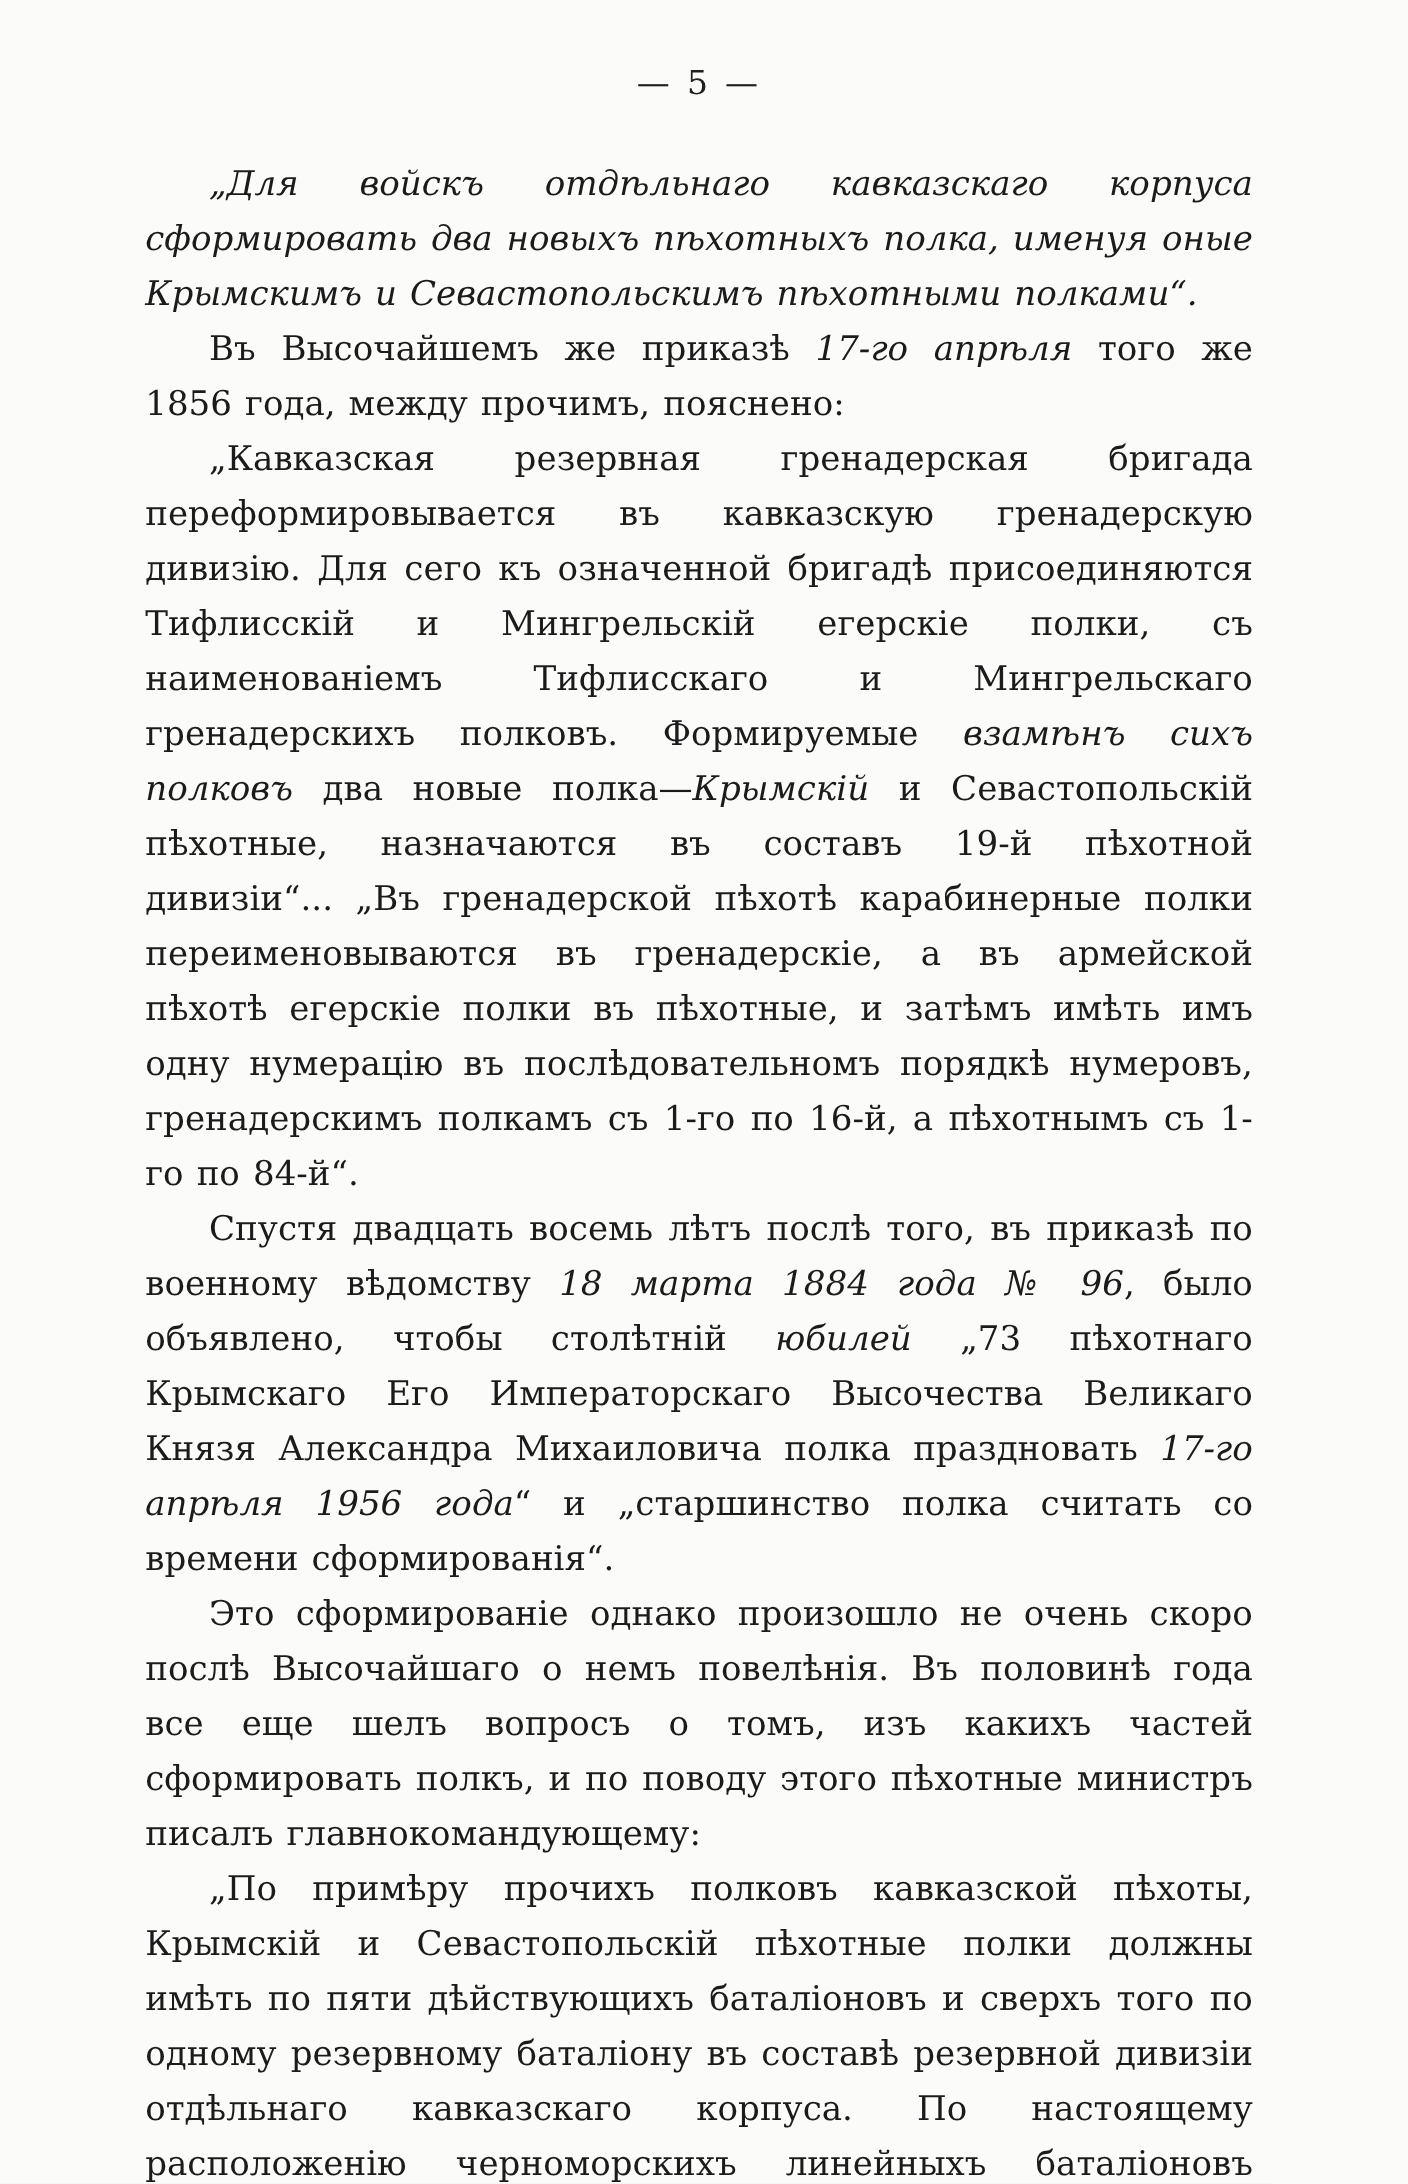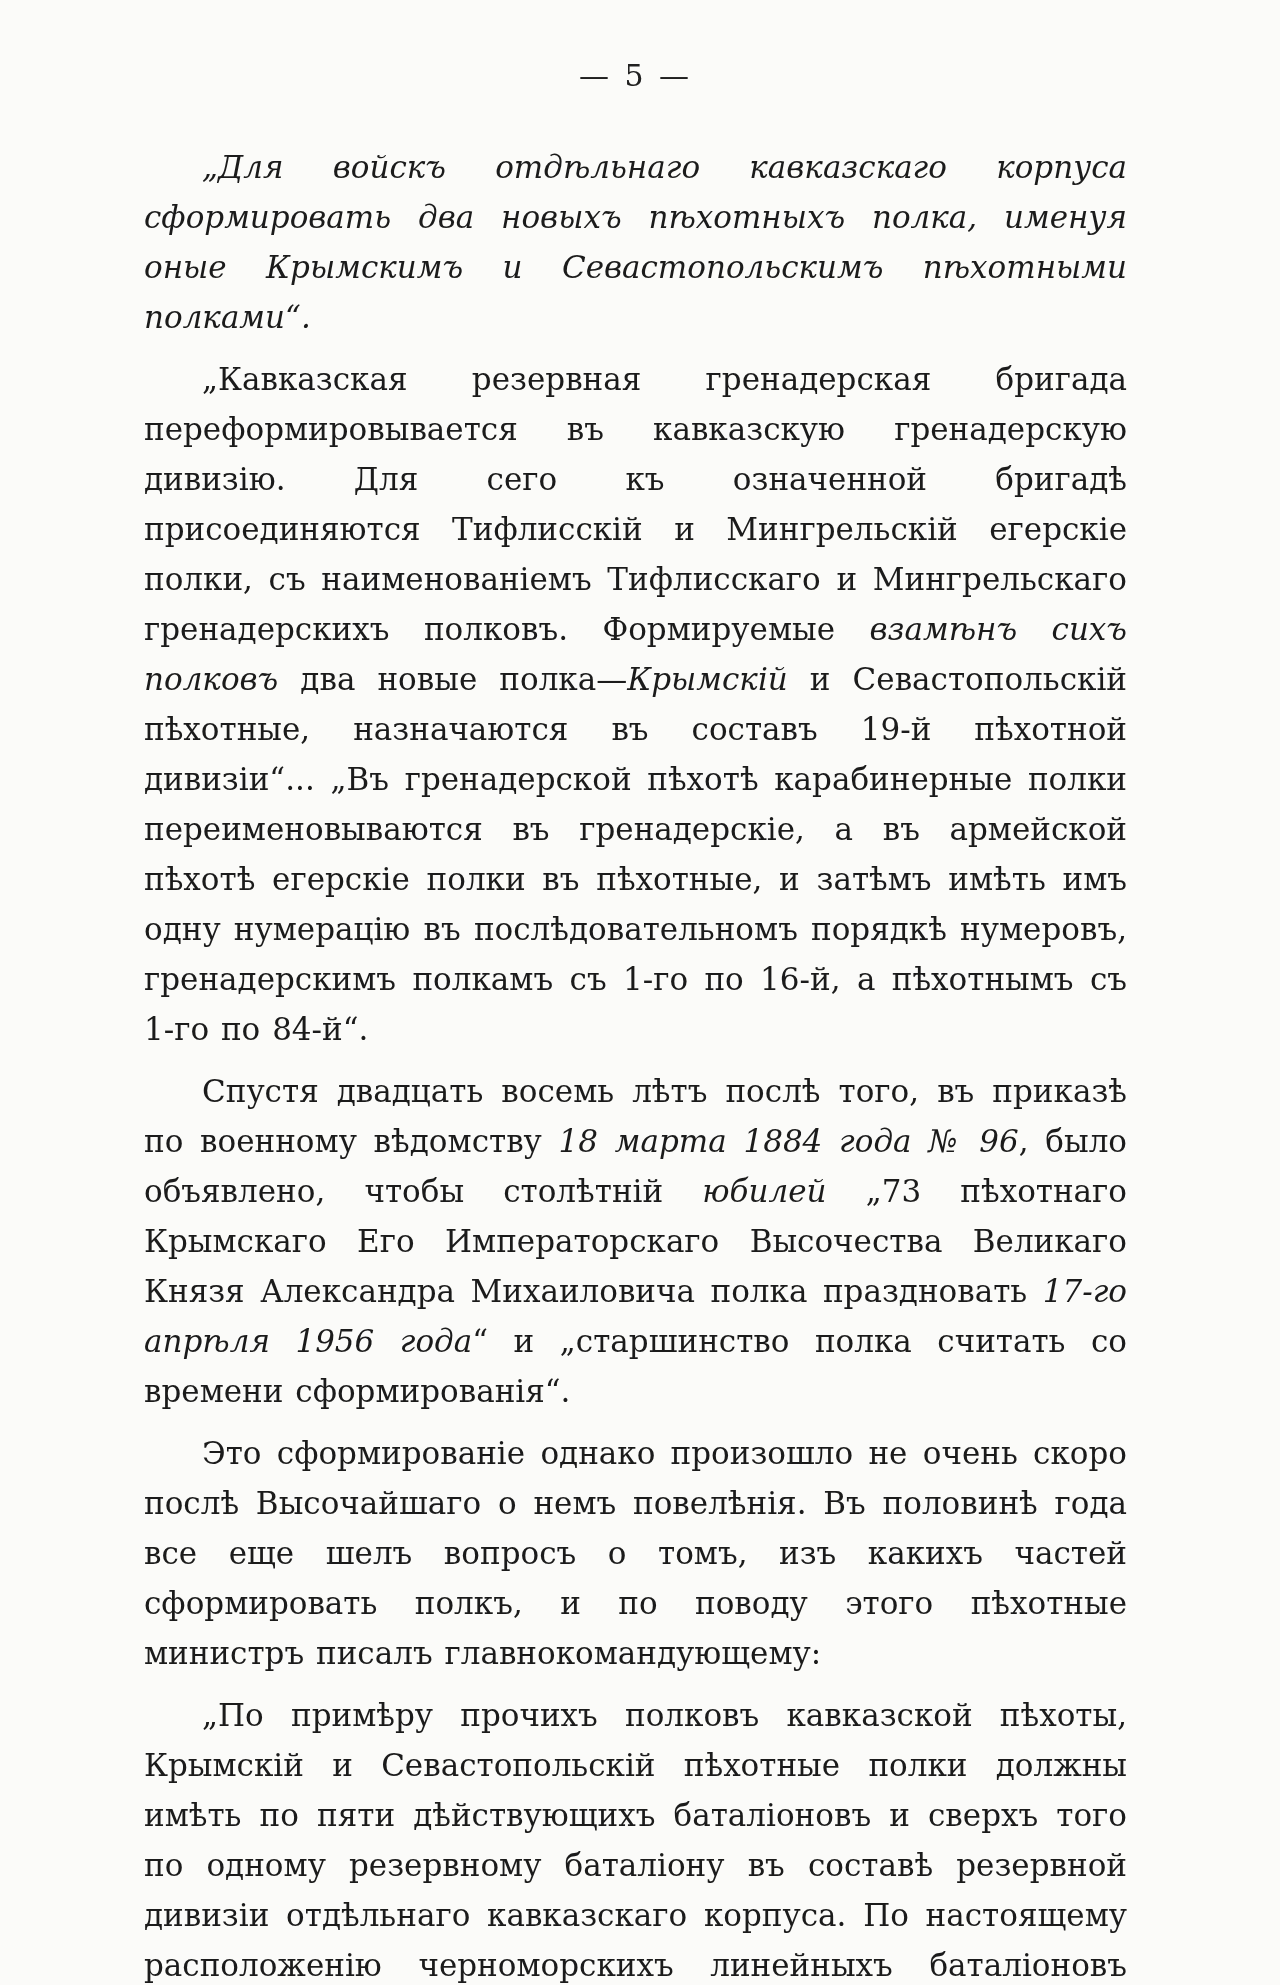--- a/index.html
+++ b/index.html
@@ -28,38 +28,39 @@
     color: #202020;
   }
   .body-text {
     font-size: 31px;
     line-height: 50px;
     text-align: justify;
     word-spacing: 2px;
     hyphens: auto;
   }
   .para {
-    margin: 12px;
+    margin: 0;
     text-indent: 58px;
   }
   .italic {
     font-style: italic;
   }
 </style>
 </head>
 <body>
 
 <div class="page">
 
   <div class="page-number">— 5 —</div>
 
   <div class="body-text">
 
     <p class="para"><span class="italic">„Для войскъ отдѣльнаго кавказскаго корпуса сформировать два новыхъ пѣхотныхъ полка, именуя оные Крымскимъ и Севастопольскимъ пѣхотными полками“.</span></p>
 
+    <p class="para"><span>Въ Высочайшемъ же приказѣ </span><span class="italic">17-го апрѣля</span><span> того же 1856 года, между прочимъ, пояснено:</span></p>
 
     <p class="para"><span>„Кавказская резервная гренадерская бригада переформировывается въ кавказскую гренадерскую дивизію. Для сего къ означенной бригадѣ присоединяются Тифлисскій и Мингрельскій егерскіе полки, съ наименованіемъ Тифлисскаго и Мингрельскаго гренадерскихъ полковъ. Формируемые </span><span class="italic">взамѣнъ сихъ полковъ</span><span> два новые полка—</span><span class="italic">Крымскій</span><span> и Севастопольскій пѣхотные, назначаются въ составъ 19-й пѣхотной дивизіи“... „Въ гренадерской пѣхотѣ карабинерные полки переименовываются въ гренадерскіе, а въ армейской пѣхотѣ егерскіе полки въ пѣхотные, и затѣмъ имѣть имъ одну нумерацію въ послѣдовательномъ порядкѣ нумеровъ, гренадерскимъ полкамъ съ 1-го по 16-й, а пѣхотнымъ съ 1-го по 84-й“.</span></p>
 
     <p class="para"><span>Спустя двадцать восемь лѣтъ послѣ того, въ приказѣ по военному вѣдомству </span><span class="italic">18 марта 1884 года № 96</span><span>, было объявлено, чтобы столѣтній </span><span class="italic">юбилей</span><span> „73 пѣхотнаго Крымскаго Его Императорскаго Высочества Великаго Князя Александра Михаиловича полка праздновать </span><span class="italic">17-го апрѣля 1956 года</span><span>“ и „старшинство полка считать со времени сформированія“.</span></p>
 
     <p class="para"><span>Это сформированіе однако произошло не очень скоро послѣ Высочайшаго о немъ повелѣнія. Въ половинѣ года все еще шелъ вопросъ о томъ, изъ какихъ частей сформировать полкъ, и по поводу этого пѣхотные министръ писалъ главнокомандующему:</span></p>
 
     <p class="para"><span>„По примѣру прочихъ полковъ кавказской пѣхоты, Крымскій и Севастопольскій пѣхотные полки должны имѣть по пяти дѣйствующихъ баталіоновъ и сверхъ того по одному резервному баталіону въ составѣ резервной дивизіи отдѣльнаго кавказскаго корпуса. По настоящему расположенію черноморскихъ линейныхъ баталіоновъ казалось бы удобнѣйшимъ на сформированіе сихъ полковъ обратить 1, 2, 3, 4, 6, 7, 8 и 13 баталіоны, находящіеся въ Черноморіи, а также 5 и 15, расположенные въ восточной части Крыма, тѣмъ болѣе, что назначеніе послѣднихъ двухъ баталіоновъ</span></p>
 
   </div>

